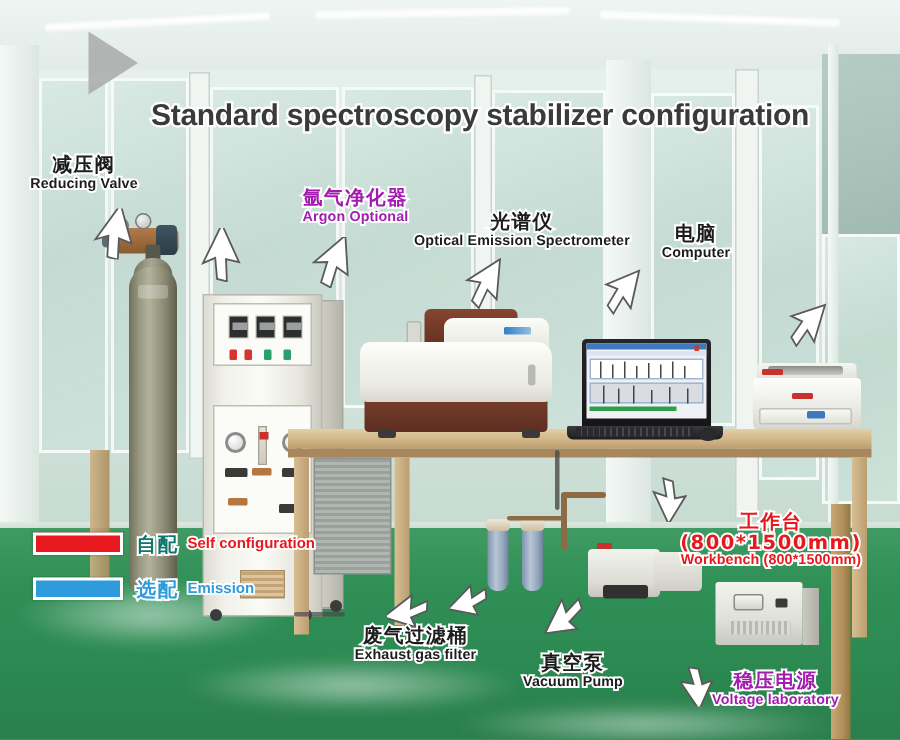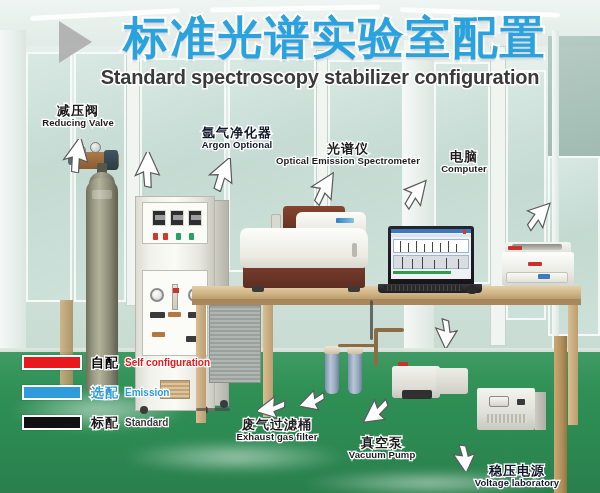--- a/index.html
+++ b/index.html
@@ -177,21 +177,21 @@
     letter-spacing:-.2px;}
 
   
   .lbl{position:absolute;text-align:center;line-height:1.05;
     -webkit-text-stroke:2.6px #ffffff;paint-order:stroke fill;}
   .lbl .cn{display:block;font-size:13px;font-weight:bold;letter-spacing:1px;
     font-family:"DejaVu Sans","Liberation Sans",sans-serif;}
   .lbl .en{display:block;font-size:9.5px;font-weight:bold;letter-spacing:.1px;}
   .blk .cn,.blk .en{color:#1c1c1c;}
   .red .cn,.red .en{color:#e8191e;}
-  .blu .cn,.blu .en{color:#0f172a;}
+  .blu .cn,.blu .en{color:#a21caf;}
 
   
   .arw{position:absolute;}
   .arw svg{display:block;}
 
   
   .legend{position:absolute;left:22px;top:352px;}
   .lg-row{display:flex;align-items:center;height:21px;margin-bottom:9px;}
   .sw{width:60px;height:15px;border:2px solid #ffffff;box-shadow:0 0 0 1px rgba(0,0,0,.08);}
   .lg-cn{font-size:13px;font-weight:bold;margin-left:9px;letter-spacing:1px;
@@ -431,25 +431,24 @@
     </div>
     <div class="arw" style="left:450px;top:443px;">
       <svg width="28" height="28" viewBox="0 0 28 28">
           <path d="M2 25 L10 4 L14 12 L21 3 L24 9 L17 17 L23 21 Z" fill="#ffffff" stroke="#5a5a5a" stroke-width="1.2" transform="rotate(305 14 14)"></path>
         </svg>
     </div>
   </div>
 
   <div class="title-band">
     <div class="tri"></div>
-    <div class="title-cn">标准光谱实验室配置</div>
     <div class="title-en">Standard spectroscopy stabilizer configuration</div>
   </div>
 
-  <div class="lbl blk" style="left:28px;top:104px;width:100px;">
+  <div class="lbl blk" style="left:6px;top:104px;width:100px;">
     <span class="cn">减压阀</span>
     <span class="en">Reducing Valve</span>
   </div>
 
 
   <div class="lbl blu" style="left:182px;top:126px;width:110px;">
     <span class="cn">氩气净化器</span>
     <span class="en">Argon Optional</span>
   </div>
 
@@ -458,48 +457,45 @@
     <span class="en">Optical Emission Spectrometer</span>
   </div>
 
   <div class="lbl blk" style="left:429px;top:150px;width:70px;">
     <span class="cn">电脑</span>
     <span class="en">Computer</span>
   </div>
 
 
   <div class="lbl red" style="left:434px;top:342px;width:160px;">
+    <span class="cn">工作台(800*1500mm)</span>
+    <span class="en">Workbench (800*1500mm)</span>
   </div>
 
   <div class="lbl blk" style="left:222px;top:418px;width:110px;">
     <span class="cn">废气过滤桶</span>
     <span class="en">Exhaust gas filter</span>
   </div>
 
   <div class="lbl blk" style="left:337px;top:436px;width:90px;">
     <span class="cn">真空泵</span>
     <span class="en">Vacuum Pump</span>
   </div>
 
-  <div class="lbl blu" style="left:462px;top:464px;width:110px;">
+  <div class="lbl blu" style="left:462px;top:448px;width:110px;">
     <span class="cn">稳压电源</span>
     <span class="en">Voltage laboratory</span>
   </div>
 
   <div class="legend">
     <div class="lg-row">
       <div class="sw" style="background:#e8191e;"></div>
-      <div class="lg-cn" style="color:#000000;">自配</div>
+      <div class="lg-cn" style="color:#0f766e;">自配</div>
       <div class="lg-en" style="color:#e8191e;">Self configuration</div>
     </div>
     <div class="lg-row">
       <div class="sw" style="background:#2e9bdc;"></div>
       <div class="lg-cn" style="color:#2e9bdc;">选配</div>
       <div class="lg-en" style="color:#2e9bdc;">Emission</div>
     </div>
-    <div class="lg-row">
-      <div class="sw" style="background:#111111;"></div>
-      <div class="lg-cn" style="color:#1c1c1c;">标配</div>
-      <div class="lg-en" style="color:#3a3a3a;">Standard</div>
-    </div>
   </div>
 
 </div>
 
 </body></html>

